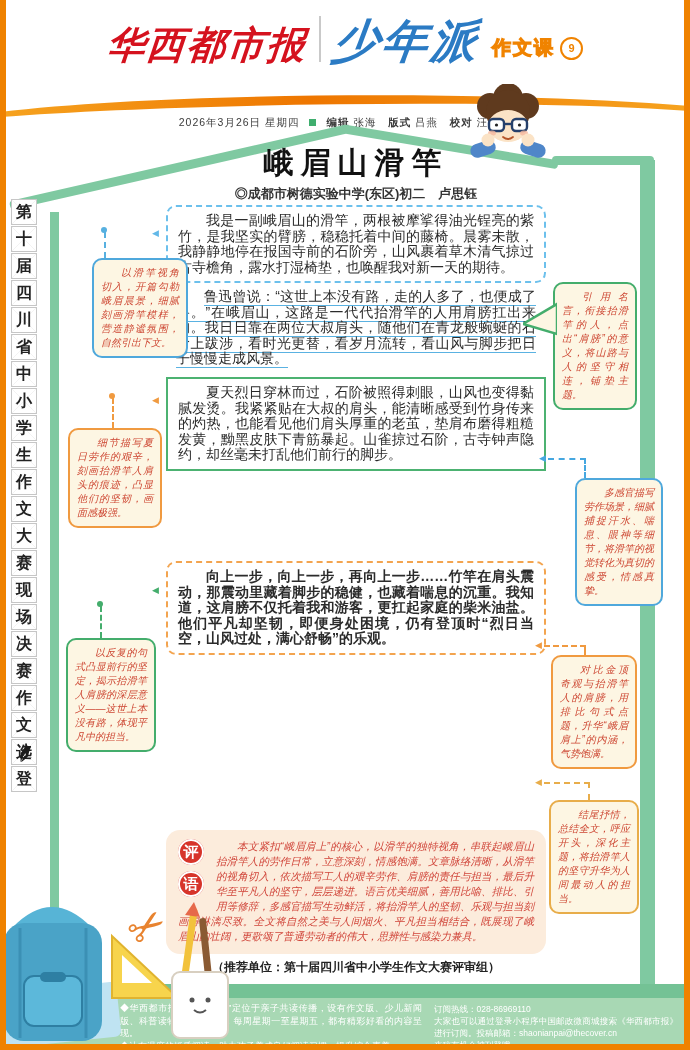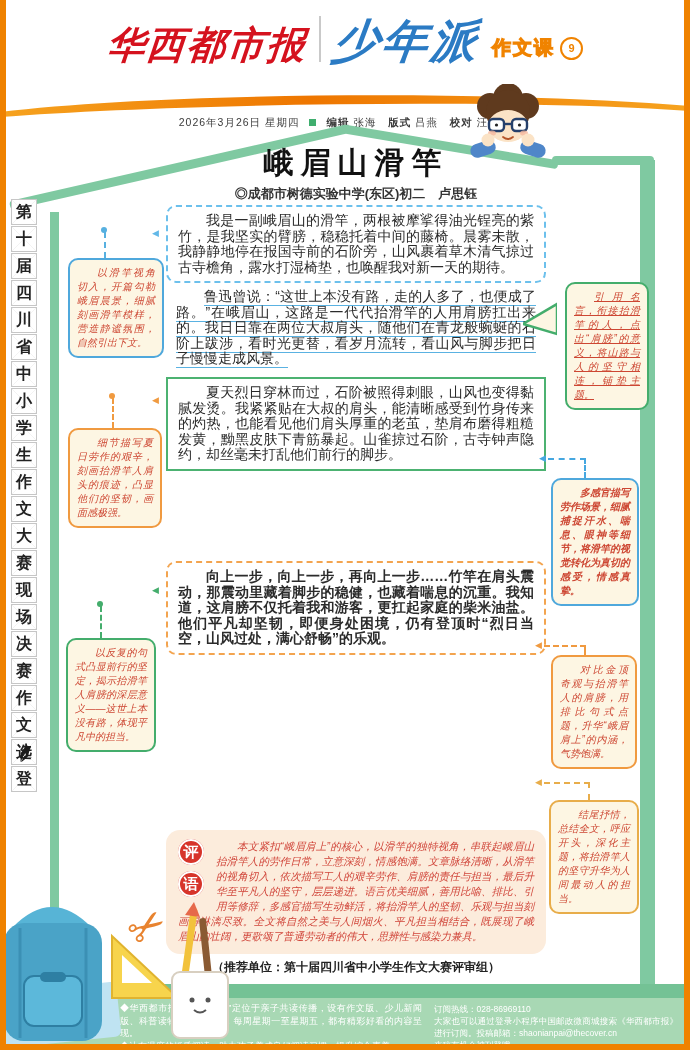--- a/index.html
+++ b/index.html
@@ -57,21 +57,21 @@
   .frame-solid-green{border:2px solid #4cb271;}
   .frame-dashed-orange{border:2px dashed #f3a44f;border-radius:10px;font-weight:bold;}
   .frame-solid-blue{border:2px solid #43a3da;}
   .underlined{padding:0 10px;background:transparent;}
   .underlined .txt{text-decoration:underline;text-decoration-color:#5ab2e2;text-decoration-thickness:1px;text-underline-offset:3.5px;}
 
   
   .note{position:absolute;box-sizing:border-box;background:#fdf6e3;border-radius:10px;padding:6px 7px;
     font-size:10px;line-height:14px;color:#cd4733;font-style:italic;text-align:justify;}
   .note .txt{display:block;text-indent:2em;}
-  .n-blue{border:2px solid #4fa8dc;}
+  .n-blue{border:2px solid #4fa8dc;margin-left:24px;}
   .n-orange{border:2px solid #f09a40;}
   .n-green{border:2px solid #44ad6c;}
   .n-tan{border:2px solid #e8ad4a;}
 
   
   .conn-v{position:absolute;width:0;border-left:2px dashed;}
   .conn-h{position:absolute;height:0;border-top:2px dashed;}
   .dot{position:absolute;width:6px;height:6px;border-radius:50%;}
   .arrow{position:absolute;font-size:9px;line-height:9px;}
 
@@ -193,27 +193,27 @@
   <div class="note n-blue" style="left:68px;top:258px;width:96px;">
       <span class="txt">以滑竿视角切入，开篇勾勒峨眉晨景，细腻刻画滑竿模样，营造静谧氛围，自然引出下文。</span>
     </div>
   <div class="note n-orange" style="left:68px;top:428px;width:94px;">
       <span class="txt">细节描写夏日劳作的艰辛，刻画抬滑竿人肩头的痕迹，凸显他们的坚韧，画面感极强。</span>
     </div>
   <div class="note n-green" style="left:66px;top:638px;width:90px;">
       <span class="txt">以反复的句式凸显前行的坚定，揭示抬滑竿人肩膀的深层意义——这世上本没有路，体现平凡中的担当。</span>
     </div>
 
-  <div class="note n-green" style="left:565px;top:282px;width:84px;text-decoration:underline;">
+  <div class="note n-green" style="left:553px;top:282px;width:84px;">
       <span class="txt">引用名言，衔接抬滑竿的人，点出“肩膀”的意义，将山路与人的坚守相连，铺垫主题。</span>
     </div>
   <svg style="position:absolute;left:523px;top:302px;" width="34" height="34" viewBox="0 0 34 34">
     <polygon points="0,22 34,2 34,32" fill="#fdf6e3" stroke="#44ad6c" stroke-width="2.5"></polygon>
   </svg>
-  <div class="note n-blue" style="left:551px;top:478px;width:88px;font-weight:bold;">
+  <div class="note n-blue" style="left:551px;top:478px;width:88px;">
       <span class="txt">多感官描写劳作场景，细腻捕捉汗水、喘息、眼神等细节，将滑竿的视觉转化为真切的感受，情感真挚。</span>
     </div>
   <div class="note n-orange" style="left:551px;top:655px;width:86px;">
       <span class="txt">对比金顶奇观与抬滑竿人的肩膀，用排比句式点题，升华“峨眉肩上”的内涵，气势饱满。</span>
     </div>
   <div class="note n-tan" style="left:549px;top:800px;width:90px;">
       <span class="txt">结尾抒情，总结全文，呼应开头，深化主题，将抬滑竿人的坚守升华为人间最动人的担当。</span>
     </div>
 
   <div class="conn-v" style="left:104px;top:232px;height:26px;border-color:#57b0e0;"></div>

